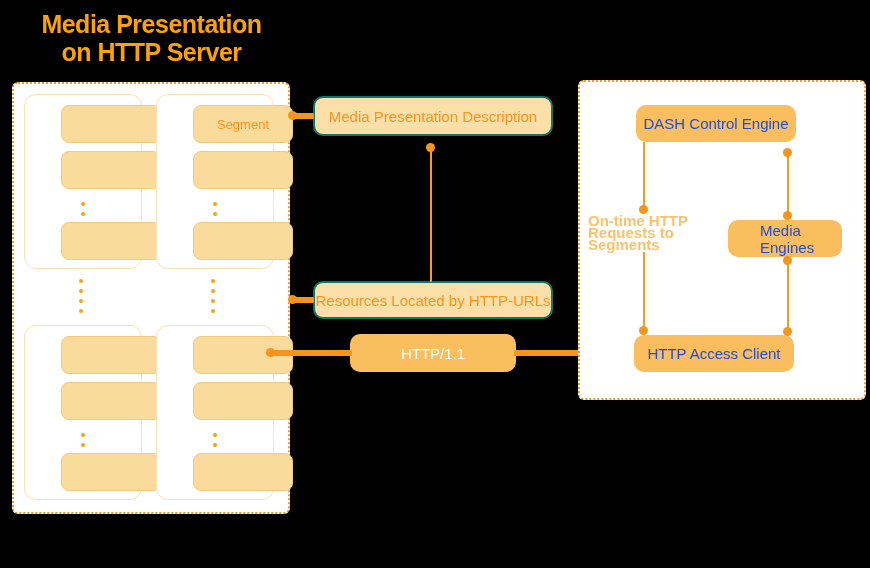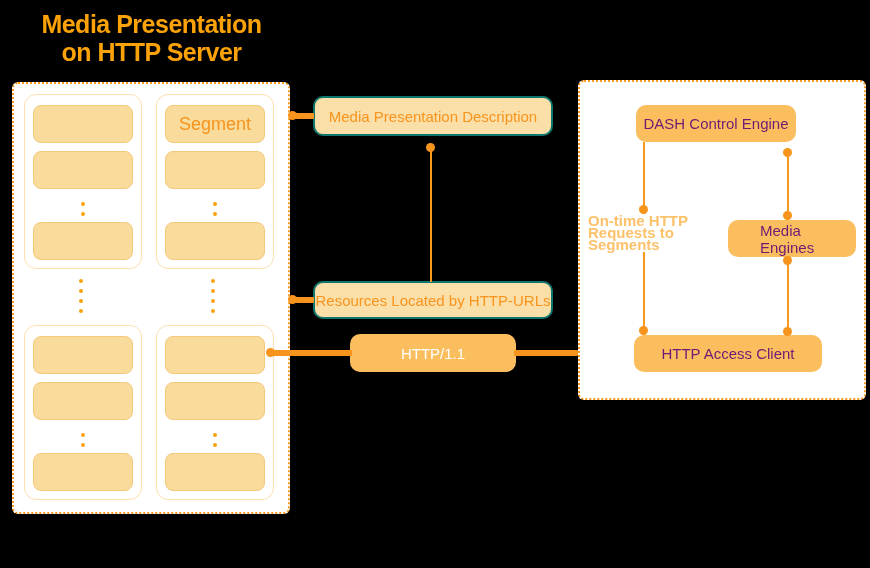--- a/index.html
+++ b/index.html
@@ -44,21 +44,22 @@
   }
   .seg-col { position: absolute; }
   .segment-box {
     position: absolute;
     background: #F9DB9B;
     border: 1.5px solid #F5C97B;
     border-radius: 8px;
     width: 100px; height: 38px;
     display: flex; align-items: center; justify-content: center;
     color: #F7941D;
-    font-size: 18px;
+    font-size: 13px;
+    margin-left: 28px;
   }
   .vdots { position: absolute; display: flex; flex-direction: column; align-items: center; }
   .vdots i {
     display: block; width: 4px; height: 4px; border-radius: 50%;
     background: #FBA208; margin: 3px 0;
   }
 
   
   .mid-box {
     position: absolute;
@@ -78,26 +79,26 @@
   #mpd-box        { left: 313px; top: 96px;  width: 240px; height: 40px; }
   #resources-box  { left: 313px; top: 281px; width: 240px; height: 38px; }
   #http-box       { left: 350px; top: 334px; width: 166px; height: 38px; }
 
   
   .client-box {
     position: absolute;
     background: #FBBE5E;
     border-radius: 10px;
     display: flex; align-items: center; justify-content: center;
-    color: #701a75;
+    color: #1d4ed8;
     font-size: 15px;
   }
   #dash-control-engine { left: 636px; top: 105px; width: 160px; height: 37px; }
-  #media-engines       { left: 728px; top: 220px; width: 128px; height: 37px; padding-left: 32px; }
-  #http-access-client  { left: 634px; top: 335px; width: 188px; height: 37px; }
+  #media-engines       { left: 728px; top: 220px; width: 114px; height: 37px; padding-left: 32px; }
+  #http-access-client  { left: 634px; top: 335px; width: 160px; height: 37px; }
 
   .client-note {
     position: absolute;
     left: 588px; top: 215px; width: 118px;
     text-align: left;
     color: #FBC26B;
     font-size: 15px;
     line-height: 12px;
     font-weight: bold;
     white-space: pre-line;

